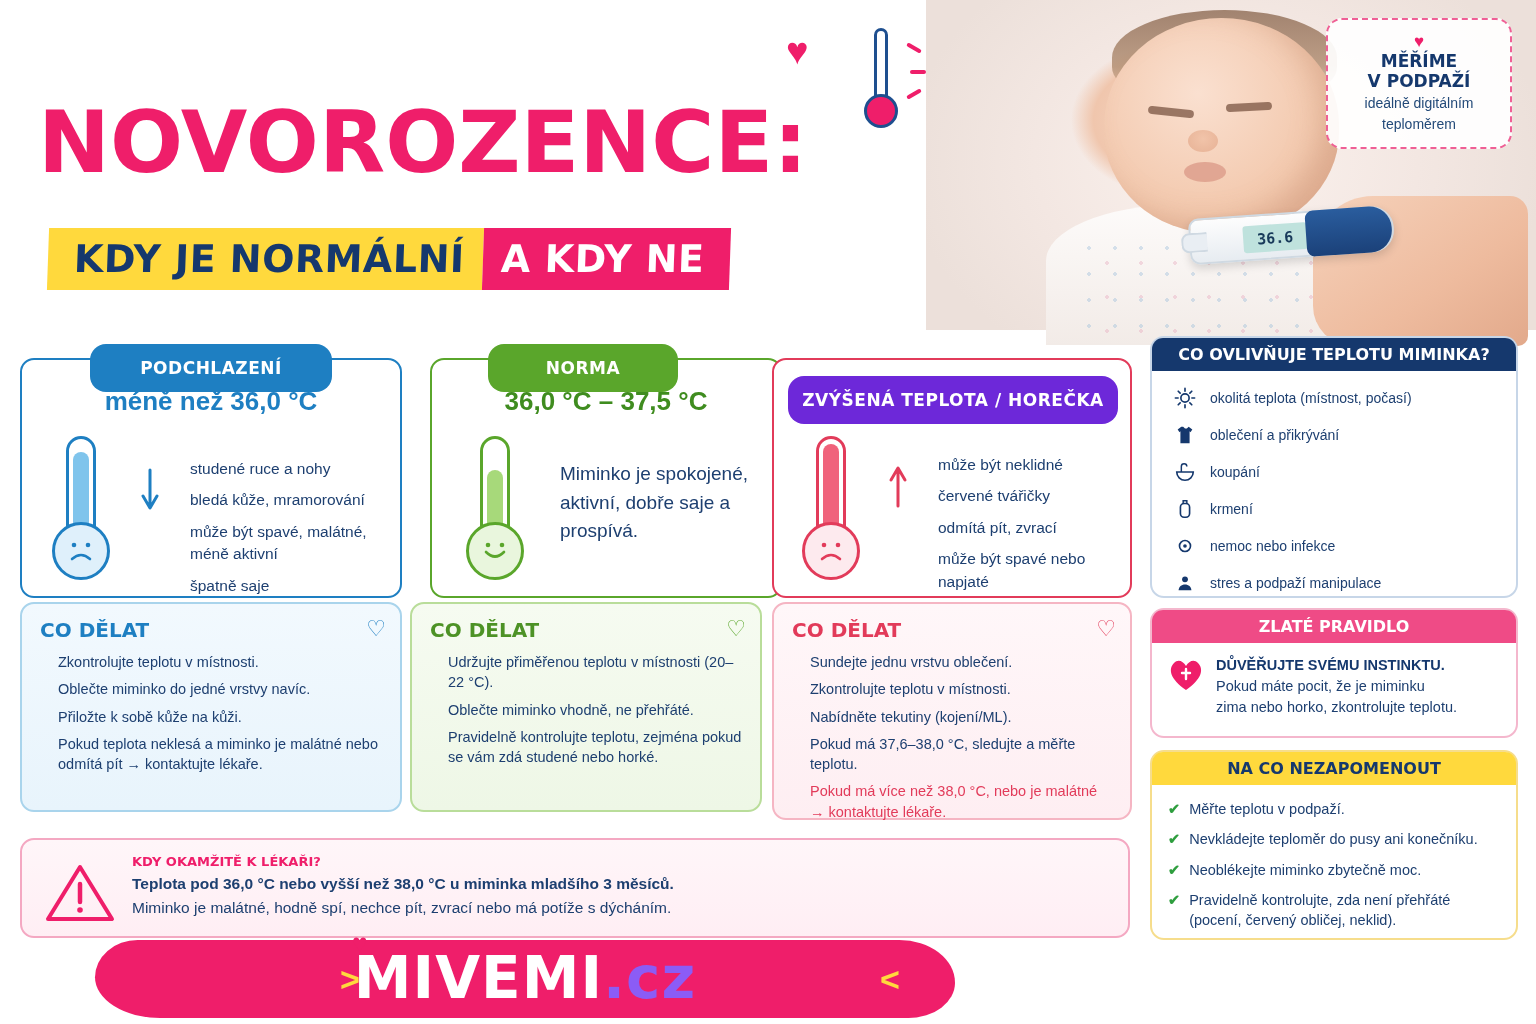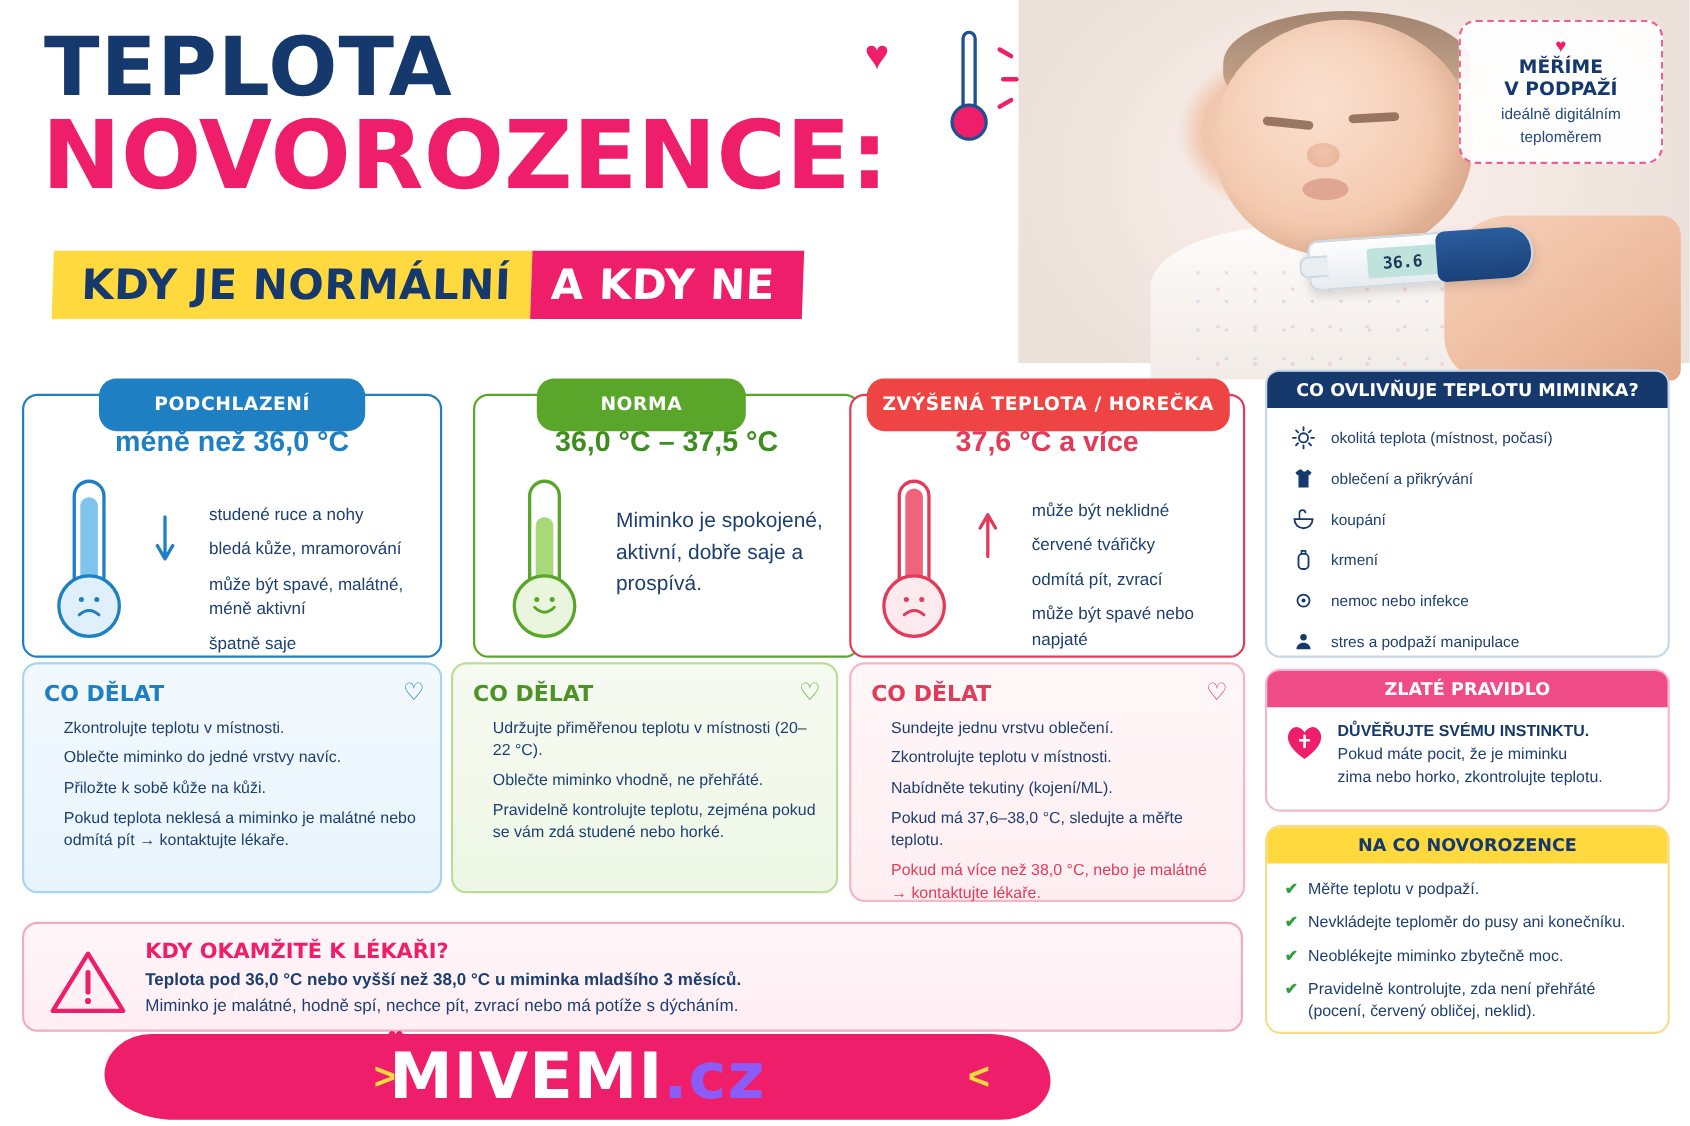--- a/index.html
+++ b/index.html
@@ -152,21 +152,21 @@
   }
   .factor-row { display: flex; align-items: center; gap: 12px; margin-bottom: 11px; font-size: 14px; color:#1d3f70;}
   .f-icon { width: 26px; height: 26px; flex: 0 0 26px; display:flex; align-items:center; justify-content:center; color:#15386d; }
 
   
   .warn {
     position: absolute; left: 20px; top: 838px; width: 1110px; height: 100px;
     border: 2px solid #f4a8c2; border-radius: 14px;
     background: linear-gradient(180deg,#fff6f9 0%, #ffeef4 100%);
   }
-  .warn-title { font-size: 19px; font-weight: bold; color: #ef1e6a; font-family:"DejaVu Sans",sans-serif;}
+  .warn-title { font-size: 13px; font-weight: bold; color: #ef1e6a; font-family:"DejaVu Sans",sans-serif;}
   .warn-line { font-size: 15.5px; color: #1d3f70; margin-top: 6px; }
 
   
   .footer-brush {
     position: absolute; left: 95px; top: 940px; width: 860px; height: 78px;
     background: #ef1e6a; border-radius: 46px 60px 50px 70px / 40px 46px 38px 44px;
   }
   .footer-text {
     position: absolute; left: 95px; top: 948px; width: 860px; height: 64px;
     display: flex; align-items: flex-end; justify-content: center;
@@ -191,21 +191,20 @@
     <div class="baby-nose"></div>
     <div class="baby-mouth"></div>
     <div class="hand"></div>
     <div class="thermo-dev">
       <div class="tip"></div>
       <div class="screen">36.6</div>
       <div class="grip"></div>
     </div>
   </div>
 
-  <div class="title-teplota">TEPLOTA</div>
   <div class="title-novorozence">NOVOROZENCE:</div>
 
   <div class="subtitle-row">
     <div class="sub-yellow">KDY JE NORMÁLNÍ</div>
     <div class="sub-pink">A KDY NE</div>
   </div>
 
   <div class="heart-deco" style="left:786px; top:30px; font-size:38px;"></div>
   <div class="thermo-icon-head">
     <div class="stem"></div>
@@ -275,21 +274,21 @@
   <div class="card" style="left:410px; top:602px; width:352px; height:210px; border-color:#b9dd9a; background:linear-gradient(180deg,#f6fbf1,#eef7e6);">
     <div class="todo-title" style="color:#4d9226; margin:14px 0 10px 18px;">CO DĚLAT</div>
     <div class="corner-heart" style="top:12px; color:#5aa62b;">♡</div>
     <ul class="todo-list" style="margin:0 16px 0 20px; color:#1d3f70;">
       <li>Udržujte přiměřenou teplotu v místnosti (20–22 °C).</li>
       <li>Oblečte miminko vhodně, ne přehřáté.</li>
       <li>Pravidelně kontrolujte teplotu, zejména pokud se vám zdá studené nebo horké.</li>
     </ul>
   </div>
 
-  <div class="col-head" style="left:788px; width:330px; background:#ef4444;">ZVÝŠENÁ TEPLOTA / HOREČKA</div>
+  <div class="col-head" style="left:788px; width:330px; background:#6d28d9;margin-top:32px;">ZVÝŠENÁ TEPLOTA / HOREČKA</div>
   <div class="card" style="left:772px; top:358px; width:360px; height:240px; border-color:#e23b5a;">
     <div class="card-range" style="color:#e23b5a; margin-top:26px;">37,6 °C a více</div>
     <div class="thermo" style="left:28px; top:76px;">
       <div class="tube" style="border-color:#e23b5a;"></div>
       <div class="fill" style="background:#f0637c; top:8px; height:90px;"></div>
       <div class="ball" style="border-color:#e23b5a; background:#fdeaee;"></div>
       <svg class="face" viewBox="0 0 34 30">
         <circle cx="10" cy="9" r="2.3" fill="#e23b5a"></circle>
           <circle cx="24" cy="9" r="2.3" fill="#e23b5a"></circle>
         <path d="M8 23 Q17 15 26 23" stroke="#e23b5a" stroke-width="2.6" fill="none" stroke-linecap="round"></path>
@@ -389,21 +388,21 @@
       </div>
       <div style="font-size:14.5px; line-height:1.45; color:#1d3f70;">
         <div style="font-weight:bold; color:#15386d;">DŮVĚŘUJTE SVÉMU INSTINKTU.</div>
         <div>Pokud máte pocit, že je miminku</div>
         <div>zima nebo horko, zkontrolujte teplotu.</div>
       </div>
     </div>
   </div>
 
   <div class="rpanel" style="left:1150px; top:750px; width:368px; height:190px; border-color:#f6dd8c;">
-    <div class="rpanel-head" style="background:#ffd93d; color:#15386d;">NA CO NOVOROZENCE</div>
+    <div class="rpanel-head" style="background:#ffd93d; color:#15386d;">NA CO NEZAPOMENOUT</div>
     <div style="padding:14px 16px 0 16px; font-size:14.5px; color:#1d3f70; line-height:1.4;">
       <div style="display:flex; gap:9px; margin-bottom:10px;">
         <span style="color:#2e9e3e; font-weight:bold;">✔</span>
         <span>Měřte teplotu v podpaží.</span>
       </div>
       <div style="display:flex; gap:9px; margin-bottom:10px;">
         <span style="color:#2e9e3e; font-weight:bold;">✔</span>
         <span>Nevkládejte teploměr do pusy ani konečníku.</span>
       </div>
       <div style="display:flex; gap:9px; margin-bottom:10px;">

